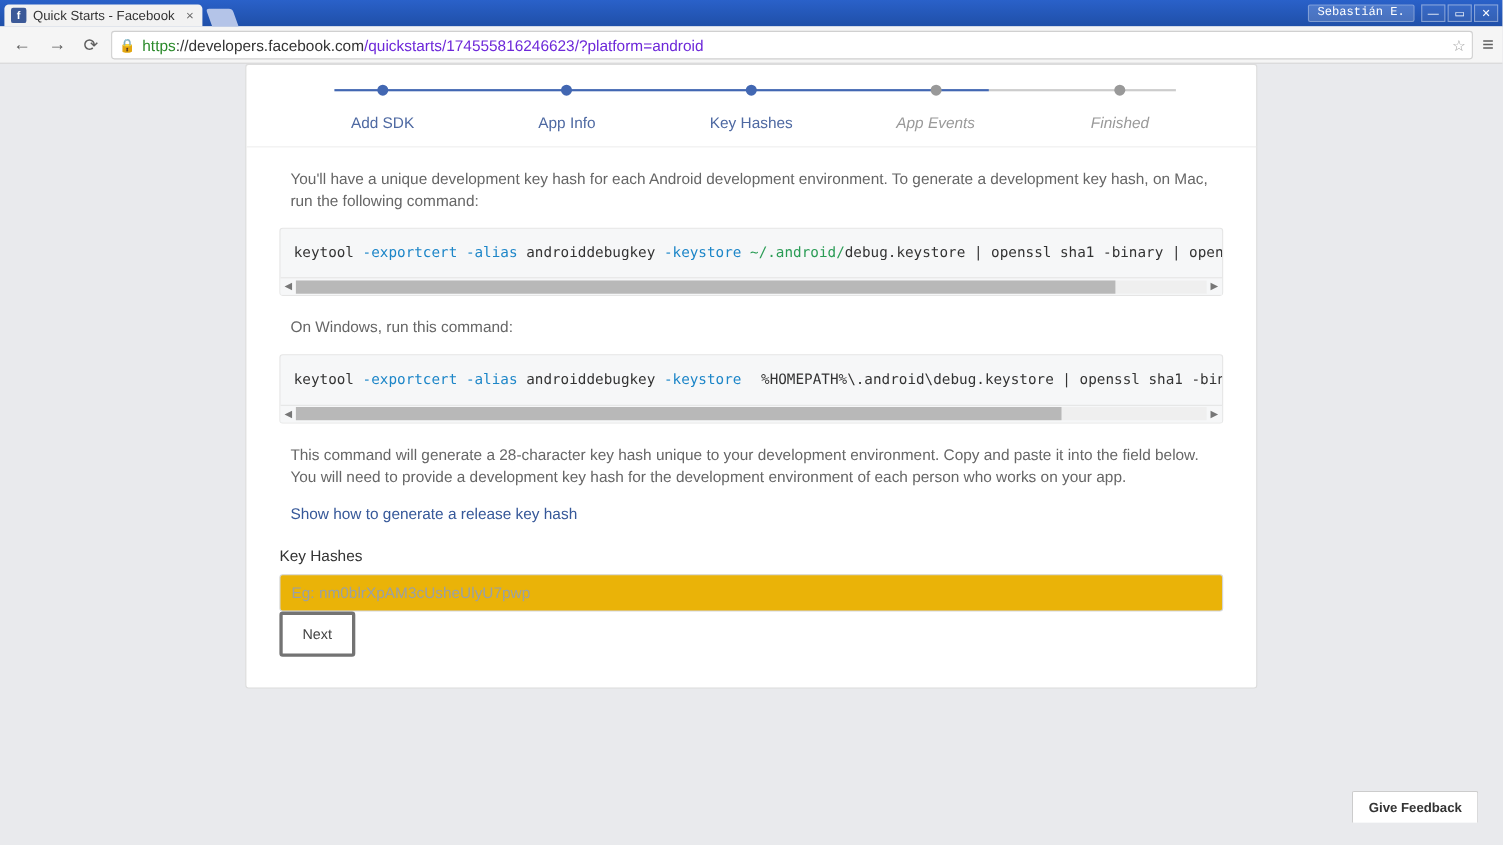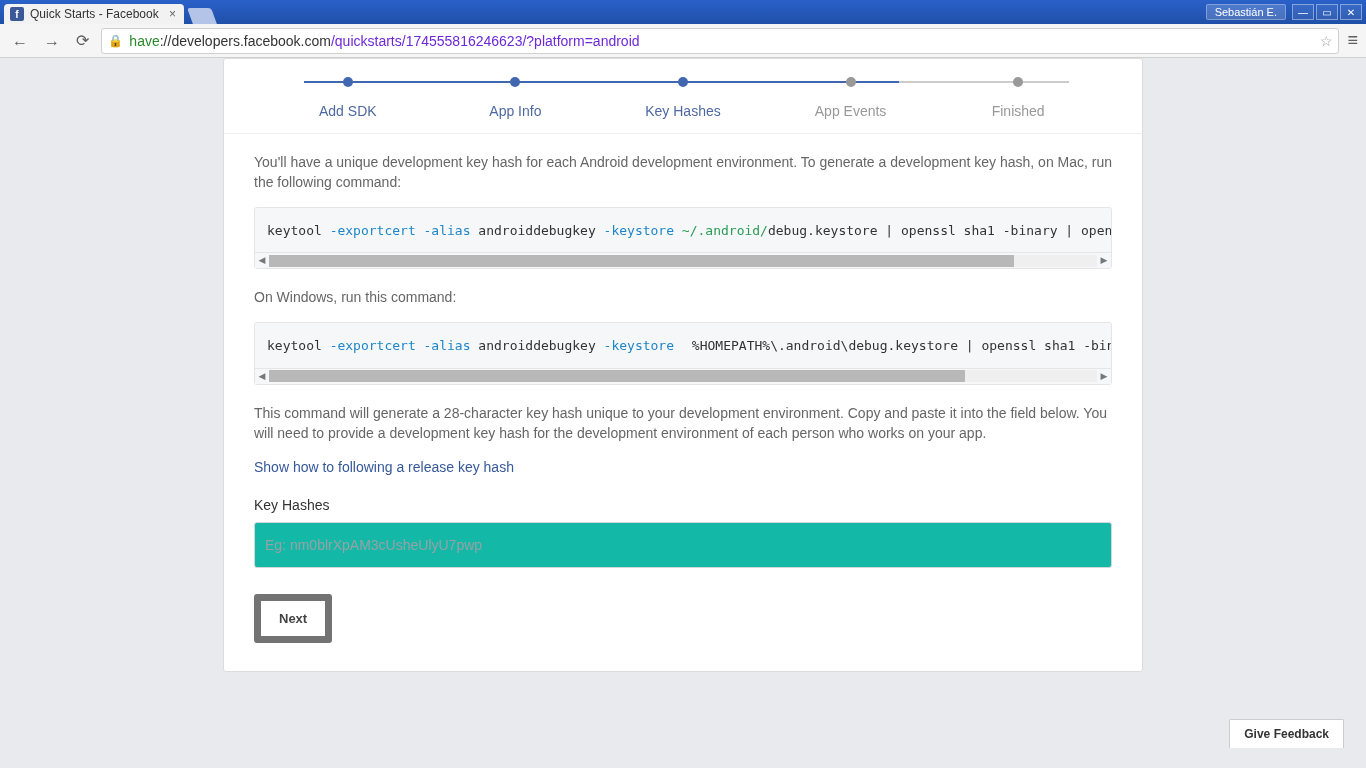--- a/index.html
+++ b/index.html
@@ -42,20 +42,21 @@
   }
   .tab .close { margin-left:auto; color:#666; font-size:12px; }
   .newtab {
     width: 24px; height: 16px; background:#b4c4e8; margin-left:6px;
     border-radius: 3px 3px 0 0; transform: skewX(20deg);
   }
   .win-user {
     background: rgba(255,255,255,0.18);
     padding: 1px 8px; border-radius: 2px; font-size: 11px;
     border:1px solid rgba(255,255,255,0.3);
+    font-family:Liberation Mono, monospace;
   }
   .win-ctrls { display:flex; gap:2px; }
   .win-btn {
     width: 22px; height: 16px; border:1px solid rgba(255,255,255,0.4);
     display:flex;align-items:center;justify-content:center;font-size:10px;
     background: rgba(255,255,255,0.08);
   }
   .toolbar {
     height: 34px; background:#f5f5f5; border-bottom:1px solid #d0d0d0;
     display:flex; align-items:center; padding:0 8px; gap:8px;
@@ -91,33 +92,33 @@
     border:1px solid #dcdcdc;
     border-radius:3px;
   }
   .stepper {
     display:flex; justify-content:space-between; align-items:flex-start;
     padding: 18px 40px 14px 40px;
     border-bottom:1px solid #eee;
     position:relative;
   }
   .step { text-align:center; position:relative; flex:1; color:#4e69a2; font-size:14px; }
-  .step.inactive { color:#999; }
+  .step.inactive { color:#999;font-style:italic; }
   .dot {
     width:10px; height:10px; border-radius:50%; background:#4267b2;
     margin:0 auto 16px auto; position:relative; z-index:2;
   }
   .step.inactive .dot { background:#999; }
   .line {
     position:absolute; top:22px; height:2px; background:#4267b2; z-index:1;
   }
   .line.off { background:#ccc; }
 
   .content { padding: 18px 30px 28px 30px; color:#4b4f56; font-size:14px; line-height:1.45; }
-  .para { margin-bottom: 14px; color:#666; }
+  .para { margin-bottom: 14px; color:#666;margin-left:10px; }
   .codebox {
     border:1px solid #e5e5e5; background:#f6f7f8; border-radius:3px;
     margin-bottom:18px;
   }
   .codepre {
     font-family: Menlo, Consolas, monospace; font-size:13px;
     padding: 14px 12px 12px 12px; white-space:nowrap; overflow-x:hidden;
     color:#333;
   }
   .tok-flag { color:#1d86c8; }
@@ -127,27 +128,27 @@
     height:16px; border-top:1px solid #e5e5e5; position:relative;
     background:#f6f7f8; display:flex; align-items:center;
   }
   .hscroll .arrow { width:14px; text-align:center; color:#777; font-size:9px; }
   .hscroll .track { flex:1; height:12px; background:#efefef; position:relative; }
   .hscroll .thumb { position:absolute; left:0; top:0; height:12px; background:#b8b8b8; }
 
   .link { color:#365899; cursor:pointer; }
   .label { color:#333; font-size:14px; margin-top:18px; margin-bottom:6px; }
   .textfield {
-    width:100%; height:46px; border:1px solid #d3d6db; border-radius:3px;
-    padding:0 10px; font-size:14px; color:#333; background:#14b8a6;
+    width:100%; height:34px; border:1px solid #d3d6db; border-radius:3px;
+    padding:0 10px; font-size:14px; color:#333; background:#eab308;
   }
   .textfield::placeholder { color:#9aa0a6; }
   .next-btn {
-    margin-top:26px; padding:10px 18px; border:7px solid #737373; background:#fff;
-    font-weight:bold; color:#444; border-radius:3px; cursor:pointer; font-size:13px;
+    padding:10px 18px; border:3px solid #737373; background:#fff;
+    font-weight:normal; color:#444; border-radius:3px; cursor:pointer; font-size:13px;
   }
 
   .feedback {
     position:fixed; right:22px; bottom:20px; background:#fff;
     border:1px solid #ccc; border-bottom:none; padding:7px 14px; font-size:12px;
     font-weight:bold; color:#333; border-radius:2px 2px 0 0;
   }
   .titlebar-right { display:flex; align-items:center; gap:6px; }
 </style>
 </head>
@@ -172,21 +173,21 @@
   </div>
 </div>
 
 <div class="toolbar">
   <span class="nav-ico">←</span>
   <span class="nav-ico">→</span>
   <span class="nav-ico">⟳</span>
   <div class="addr">
     <span class="lock">🔒</span>
     <span>
-      <span class="url-https">have</span><span class="url-host">://developers.facebook.com</span><span class="url-path">/quickstarts/174555816246623/?platform=android</span>
+      <span class="url-https">https</span><span class="url-host">://developers.facebook.com</span><span class="url-path">/quickstarts/174555816246623/?platform=android</span>
     </span>
     <span class="star">☆</span>
   </div>
   <span class="menu-ico">≡</span>
 </div>
 
 <div class="page-wrap">
   <div class="card">
 
     <div class="stepper">
@@ -236,21 +237,21 @@
         <div class="hscroll">
           <div class="arrow">◀</div>
           <div class="track">
               <div class="thumb" style="width:84%;"></div>
             </div>
           <div class="arrow">▶</div>
         </div>
       </div>
 
       <p class="para">This command will generate a 28-character key hash unique to your development environment. Copy and paste it into the field below. You will need to provide a development key hash for the development environment of each person who works on your app.</p>
-      <p class="para"><span class="link">Show how to following a release key hash</span></p>
+      <p class="para"><span class="link">Show how to generate a release key hash</span></p>
 
       <div class="label">Key Hashes</div>
       <input class="textfield" type="text" placeholder="Eg: nm0blrXpAM3cUsheUlyU7pwp" style="">
 
       <button class="next-btn">Next</button>
     </div>
   </div>
 </div>
 
 <div class="feedback">Give Feedback</div>

